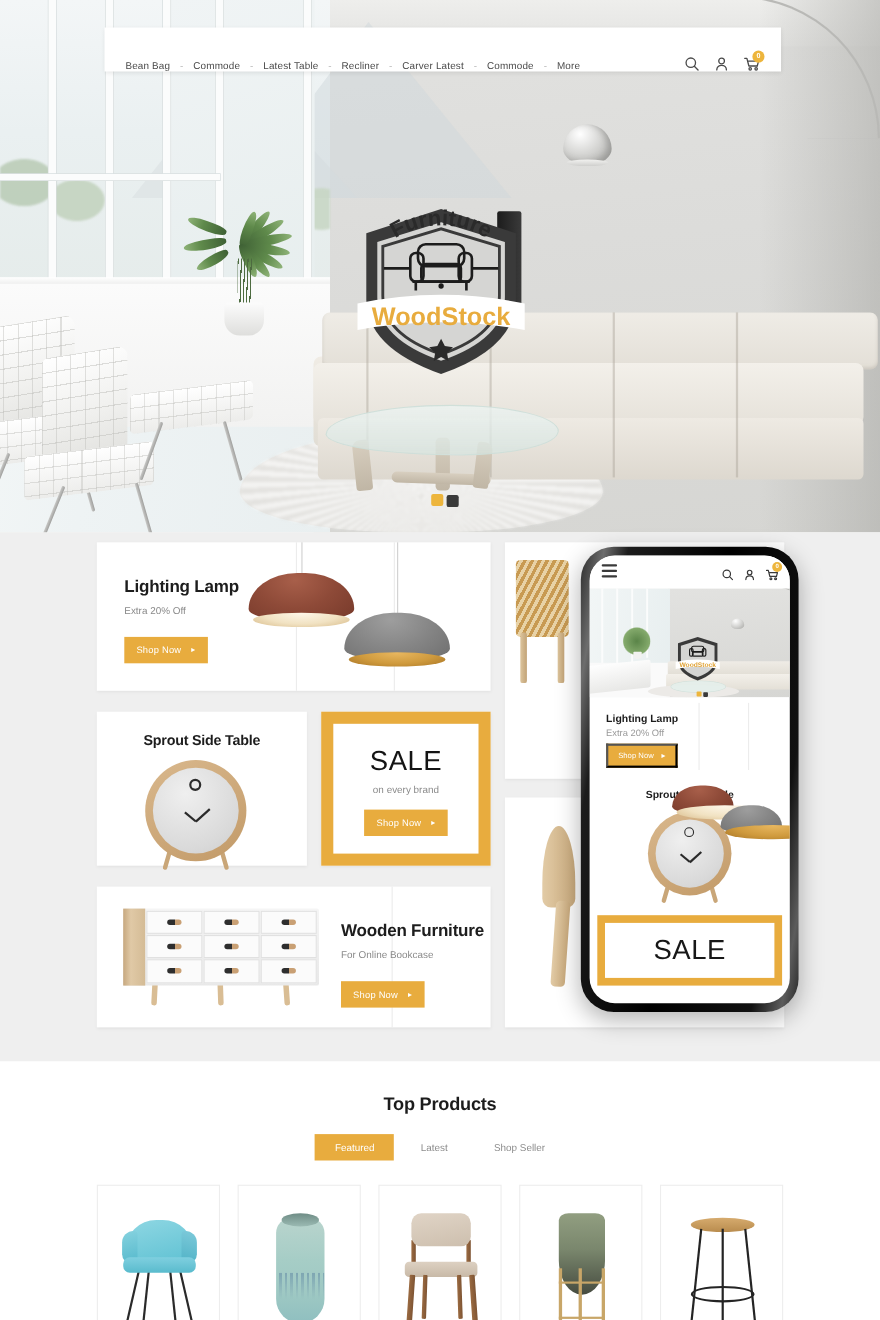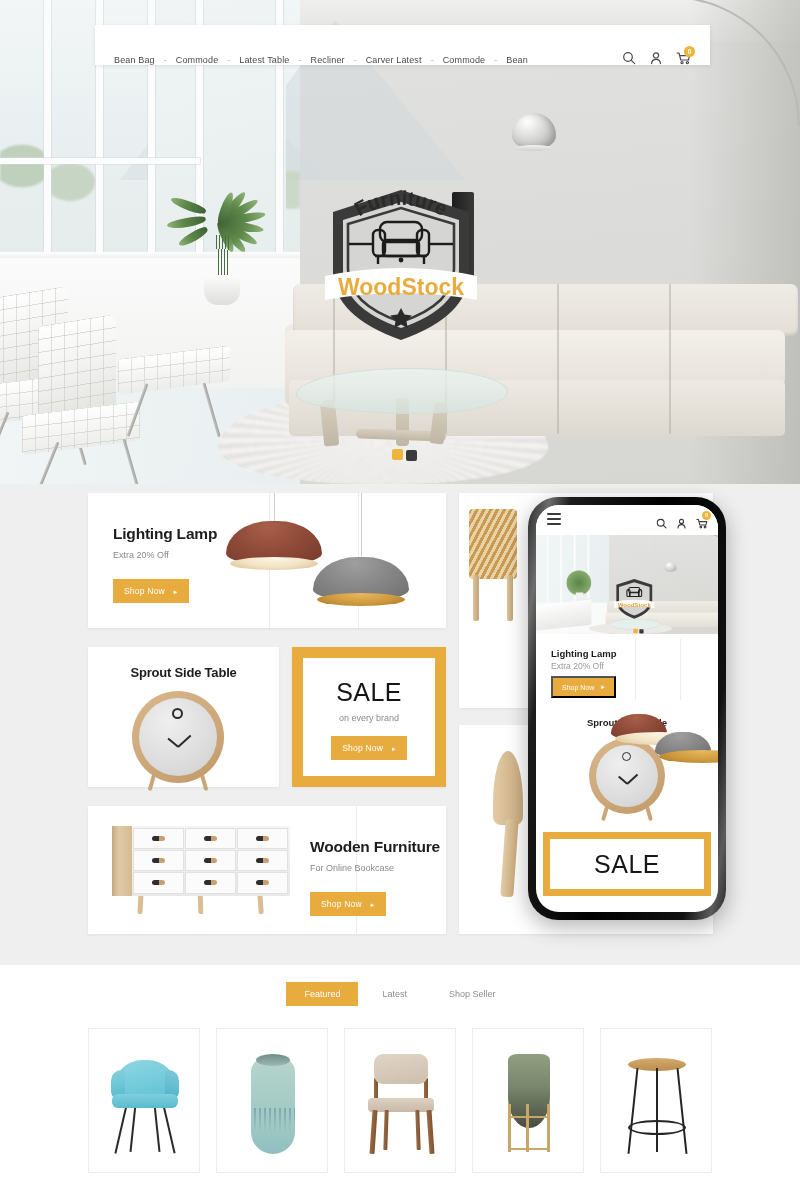--- a/index.html
+++ b/index.html
@@ -389,21 +389,21 @@
         <span class="nav-link">Commode</span>
         <span class="nav-sep">-</span>
         <span class="nav-link">Latest Table</span>
         <span class="nav-sep">-</span>
         <span class="nav-link">Recliner</span>
         <span class="nav-sep">-</span>
         <span class="nav-link">Carver Latest</span>
         <span class="nav-sep">-</span>
         <span class="nav-link">Commode</span>
         <span class="nav-sep">-</span>
-        <span class="nav-link">Bean</span>
+        <span class="nav-link">More</span>
       </div>
       <div class="nav-icons">
         <span class="nav-ic">
           <svg width="14" height="14" viewBox="0 0 14 14" fill="none" stroke="#4a4a4a" stroke-width="1.2">
             <circle cx="6" cy="6" r="4.3"></circle>
               <line x1="9.2" y1="9.2" x2="12.6" y2="12.6" stroke-linecap="round"></line>
           </svg>
         </span>
         <span class="nav-ic">
           <svg width="14" height="14" viewBox="0 0 14 14" fill="none" stroke="#4a4a4a" stroke-width="1.2">
@@ -657,20 +657,21 @@
         </div>
 
         <div class="p-salecard">
           <div class="p-sale-txt">SALE</div>
         </div>
       </div>
     </div>
   </div>
 
   <div class="products">
+    <div class="sec-title">Top Products</div>
     <div class="tabs">
       <div class="tab active">Featured</div>
       <div class="tab">Latest</div>
       <div class="tab">Shop Seller</div>
     </div>
 
     <div class="pgrid">
 
       <div class="pcard">
         <div class="art">

